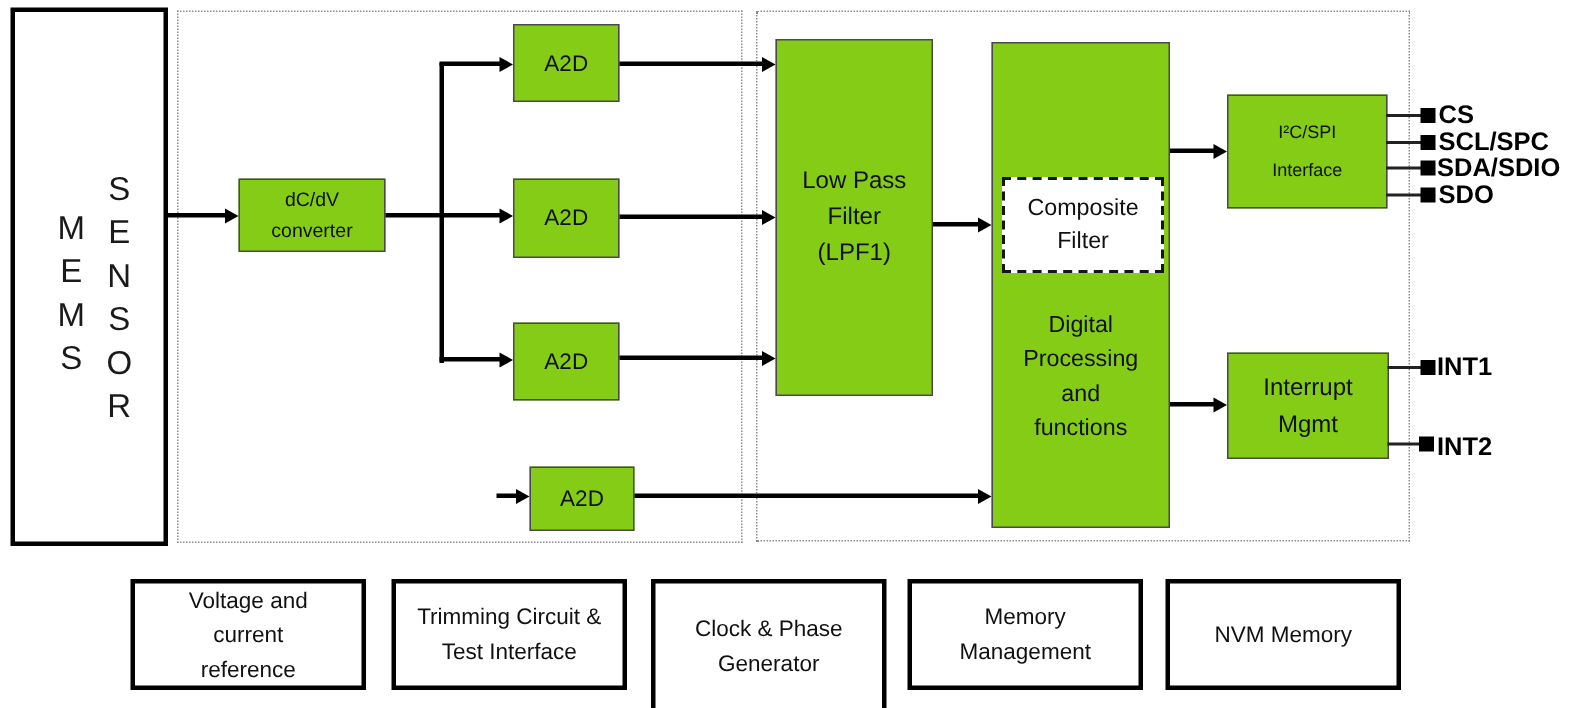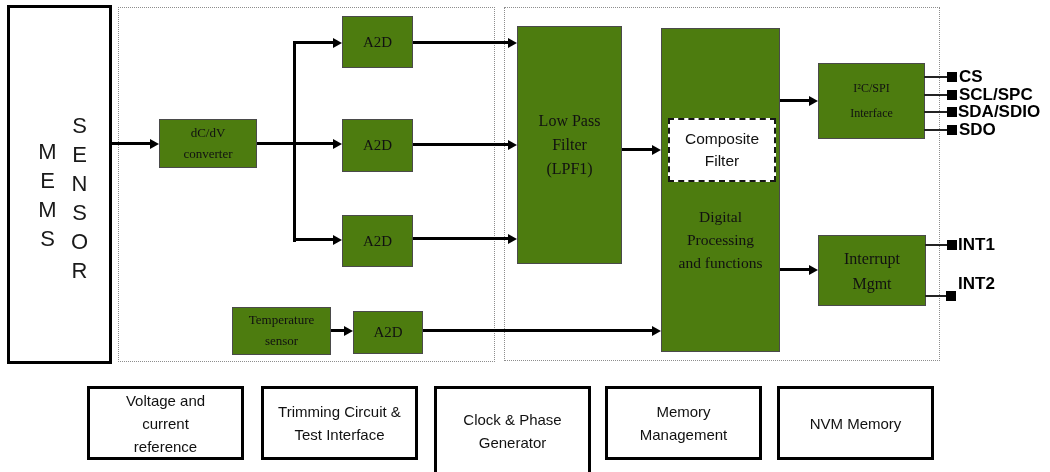--- a/index.html
+++ b/index.html
@@ -1,20 +1,20 @@
 <!DOCTYPE html>
 <html><head>
 <meta charset="utf-8">
 <style>
   html,body{margin:0;padding:0;background:#ffffff;}
   .canvas{position:relative;width:1050px;height:472px;background:#ffffff;
           font-family:"Liberation Sans",sans-serif;color:#111;overflow:hidden;}
   .region{position:absolute;border:1.5px dotted #8d8d8d;box-sizing:border-box;z-index:1;}
-  .box{position:absolute;border:1.5px solid #4a4a4a;box-sizing:border-box;background:#4d7c0f;
-       display:flex;align-items:center;justify-content:center;text-align:center;z-index:2;font-family:Liberation Serif, serif;}
+  .box{position:absolute;border:1.5px solid #4a4a4a;box-sizing:border-box;background:#84cc16;
+       display:flex;align-items:center;justify-content:center;text-align:center;z-index:2;}
   .thickbox{position:absolute;border:3px solid #000;box-sizing:border-box;background:#fff;
        display:flex;align-items:center;justify-content:center;text-align:center;z-index:2;}
   .dashedbox{position:absolute;border:2px dashed #161616;box-sizing:border-box;background:#fff;
        display:flex;align-items:center;justify-content:center;text-align:center;z-index:3;}
   .digitalbox{display:block;}
   .lbl{display:inline-block;}
   .digital-lbl{position:absolute;left:0;right:0;margin:0 auto;width:90px;top:176px;text-align:center;}
   .hline{position:absolute;height:3px;background:#000;z-index:4;}
   .vline{position:absolute;width:3px;background:#000;z-index:4;}
   .ah{position:absolute;width:0;height:0;border-top:5px solid transparent;
@@ -47,23 +47,20 @@
   <div class="box" style="left:342px;top:16px;width:71px;height:52px;font-size:15px">
     <span class="lbl">A2D</span>
   </div>
   <div class="box" style="left:342px;top:119px;width:71px;height:53px;font-size:15px">
     <span class="lbl">A2D</span>
   </div>
   <div class="box" style="left:342px;top:215px;width:71px;height:52px;font-size:15px">
     <span class="lbl">A2D</span>
   </div>
 
-  <div class="box" style="left:232px;top:307px;width:99px;height:48px;font-size:13px;line-height:1.6">
-    <span class="lbl" style="width:85px">Temperature sensor</span>
-  </div>
   <div class="box" style="left:353px;top:311px;width:70px;height:43px;font-size:15px">
     <span class="lbl">A2D</span>
   </div>
 
   <div class="box" style="left:517px;top:26px;width:105px;height:238px;font-size:16px;line-height:1.5">
     <span class="lbl" style="width:84px">Low Pass Filter (LPF1)</span>
   </div>
 
   <div class="box digitalbox" style="left:661px;top:28px;width:119px;height:324px;font-size:15.5px;line-height:23px">
     <span class="lbl digital-lbl">Digital Processing and functions</span>
@@ -148,15 +145,15 @@
   <div class="pinline" style="left:924px;top:129px;width:24px"></div>
   <div class="pinsq" style="left:947px;top:125px"></div>
   <div class="pinlabel" style="left:959px;top:120px">SDO</div>
 
   <div class="pinline" style="left:925px;top:244px;width:23px"></div>
   <div class="pinsq" style="left:947px;top:240px"></div>
   <div class="pinlabel" style="left:958px;top:235px">INT1</div>
 
   <div class="pinline" style="left:925px;top:295px;width:23px"></div>
   <div class="pinsq" style="left:946px;top:291px"></div>
-  <div class="pinlabel" style="left:958px;top:274px">INT2</div>
+  <div class="pinlabel" style="left:958px;top:288px">INT2</div>
 
 </div>
 
 </body></html>

